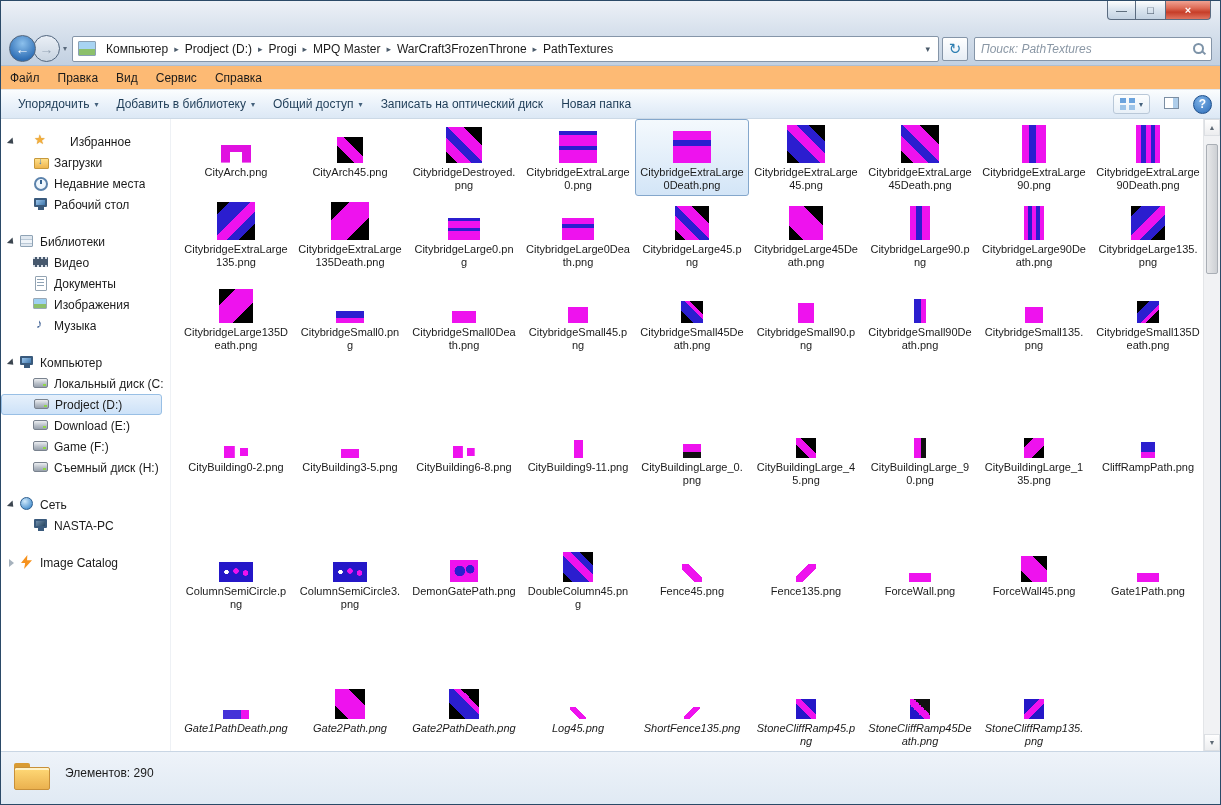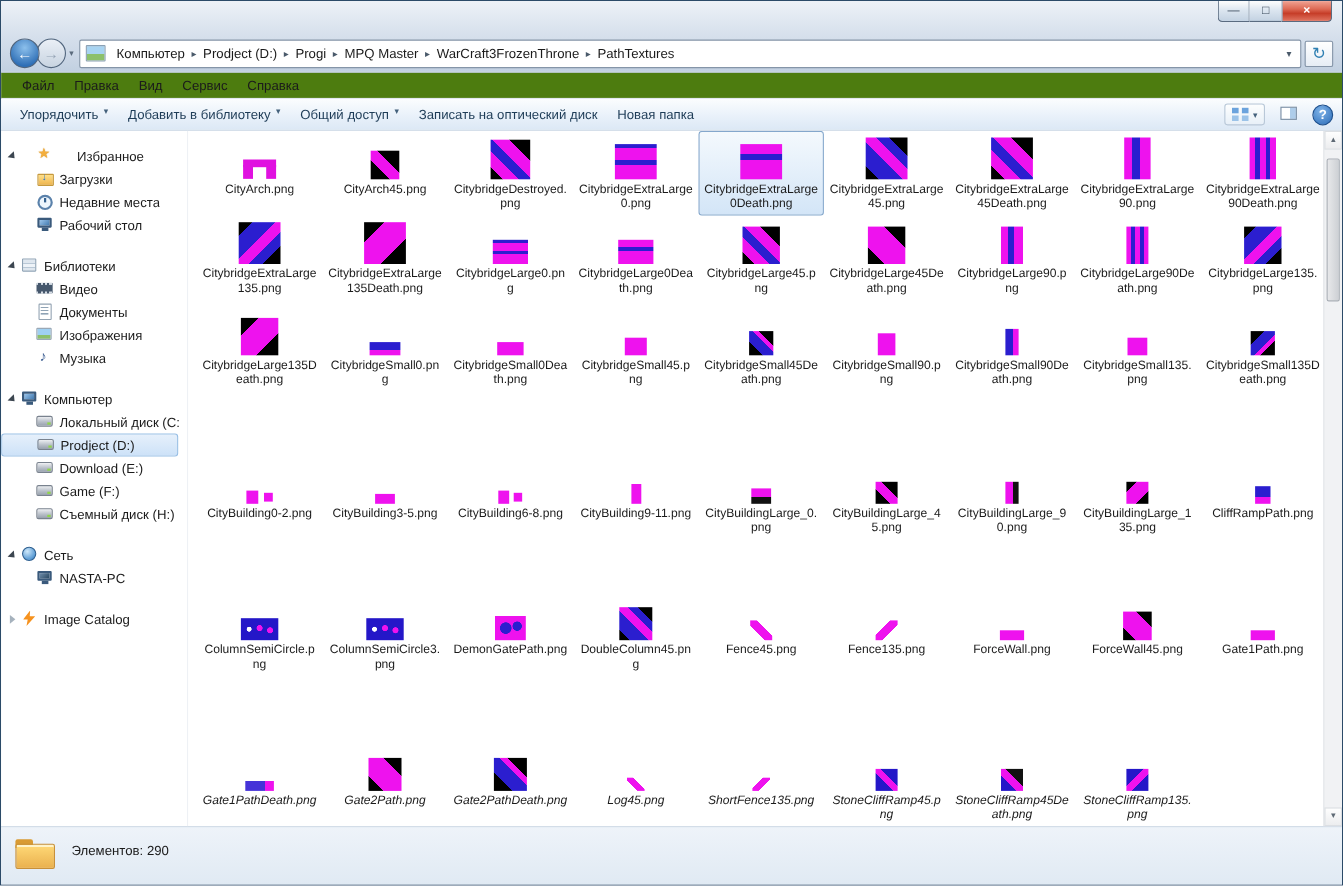--- a/index.html
+++ b/index.html
@@ -36,26 +36,26 @@
     color:#2e7fb2;font-size:15px;flex:0 0 auto;}
   .search{width:238px;height:24px;box-sizing:border-box;margin-left:6px;background:#fff;border:1px solid #8595a8;
     border-radius:2px;display:flex;align-items:center;flex:0 0 auto;}
   .search input{border:none;outline:none;flex:1;min-width:0;height:100%;padding:0 6px;background:transparent;
     font:italic 12px "Liberation Sans",sans-serif;color:#555;}
   .search input::placeholder{color:#8a97a5;font-style:italic;}
   .mag{width:14px;height:14px;margin-right:5px;position:relative;flex:0 0 14px;}
   .mag::before{content:'';position:absolute;left:1px;top:1px;width:7px;height:7px;border:2px solid #7d93a8;border-radius:50%;}
   .mag::after{content:'';position:absolute;left:10px;top:10px;width:4px;height:2px;background:#7d93a8;transform:rotate(45deg);}
   
-  .menubar{height:23px;background:#4d7c0f;border-bottom:1px solid #e2e8ef;display:flex;align-items:center;padding-left:10px;}
+  .menubar{height:23px;background:#fdba74;border-bottom:1px solid #e2e8ef;display:flex;align-items:center;padding-left:0;}
   .menu-item{padding:3px 9px;cursor:default;}
   
   .toolbar{height:28px;background:linear-gradient(180deg,#fbfdfe,#e9f1fa 55%,#dce8f5);
     border-bottom:1px solid #ccd9e6;display:flex;align-items:center;padding:0 8px;}
-  .tb-btn{display:flex;gap:5px;padding:4px 9px;color:#1e3c57;border-radius:3px;cursor:default;}
+  .tb-btn{display:flex;align-items:center;gap:5px;padding:4px 9px;color:#1e3c57;border-radius:3px;cursor:default;}
   .tb-dd{font-size:8px;color:#44617c;}
   .tb-right{margin-left:auto;display:flex;align-items:center;gap:7px;}
   .vw{display:flex;align-items:center;gap:4px;padding:3px 6px;border:1px solid #b9c8d8;border-radius:3px;
     background:linear-gradient(#fdfefe,#e8f0f8);}
   .vw-icon{width:15px;height:12px;background-image:linear-gradient(#6ba3dd,#6ba3dd),linear-gradient(#6ba3dd,#6ba3dd),
     linear-gradient(#9cc3e8,#9cc3e8),linear-gradient(#9cc3e8,#9cc3e8);background-size:6px 5px;
     background-position:0 0,9px 0,0 7px,9px 7px;background-repeat:no-repeat;}
   .pn{padding:4px 6px;border:1px solid transparent;border-radius:3px;}
   .pn-icon{width:15px;height:12px;box-sizing:border-box;border:1px solid #7b8ea3;
     background:linear-gradient(90deg,#fff 0 60%,#aecdea 60%);}
@@ -219,20 +219,24 @@
             <span class="crumb-sep">▸</span>
             <span class="crumb">WarCraft3FrozenThrone</span>
             <span class="crumb-sep">▸</span>
             <span class="crumb">PathTextures</span>
           </div>
         <div class="addr-dd">▾</div>
       </div>
       <div class="refresh">
           <span>↻</span>
         </div>
+      <div class="search">
+        <input placeholder="Поиск: PathTextures" style="">
+        <span class="mag"></span>
+      </div>
     </div>
   </div>
 
   <div class="menubar" id="menubar">
       <div class="menu-item">Файл</div>
       <div class="menu-item">Правка</div>
       <div class="menu-item">Вид</div>
       <div class="menu-item">Сервис</div>
       <div class="menu-item">Справка</div>
     </div>

